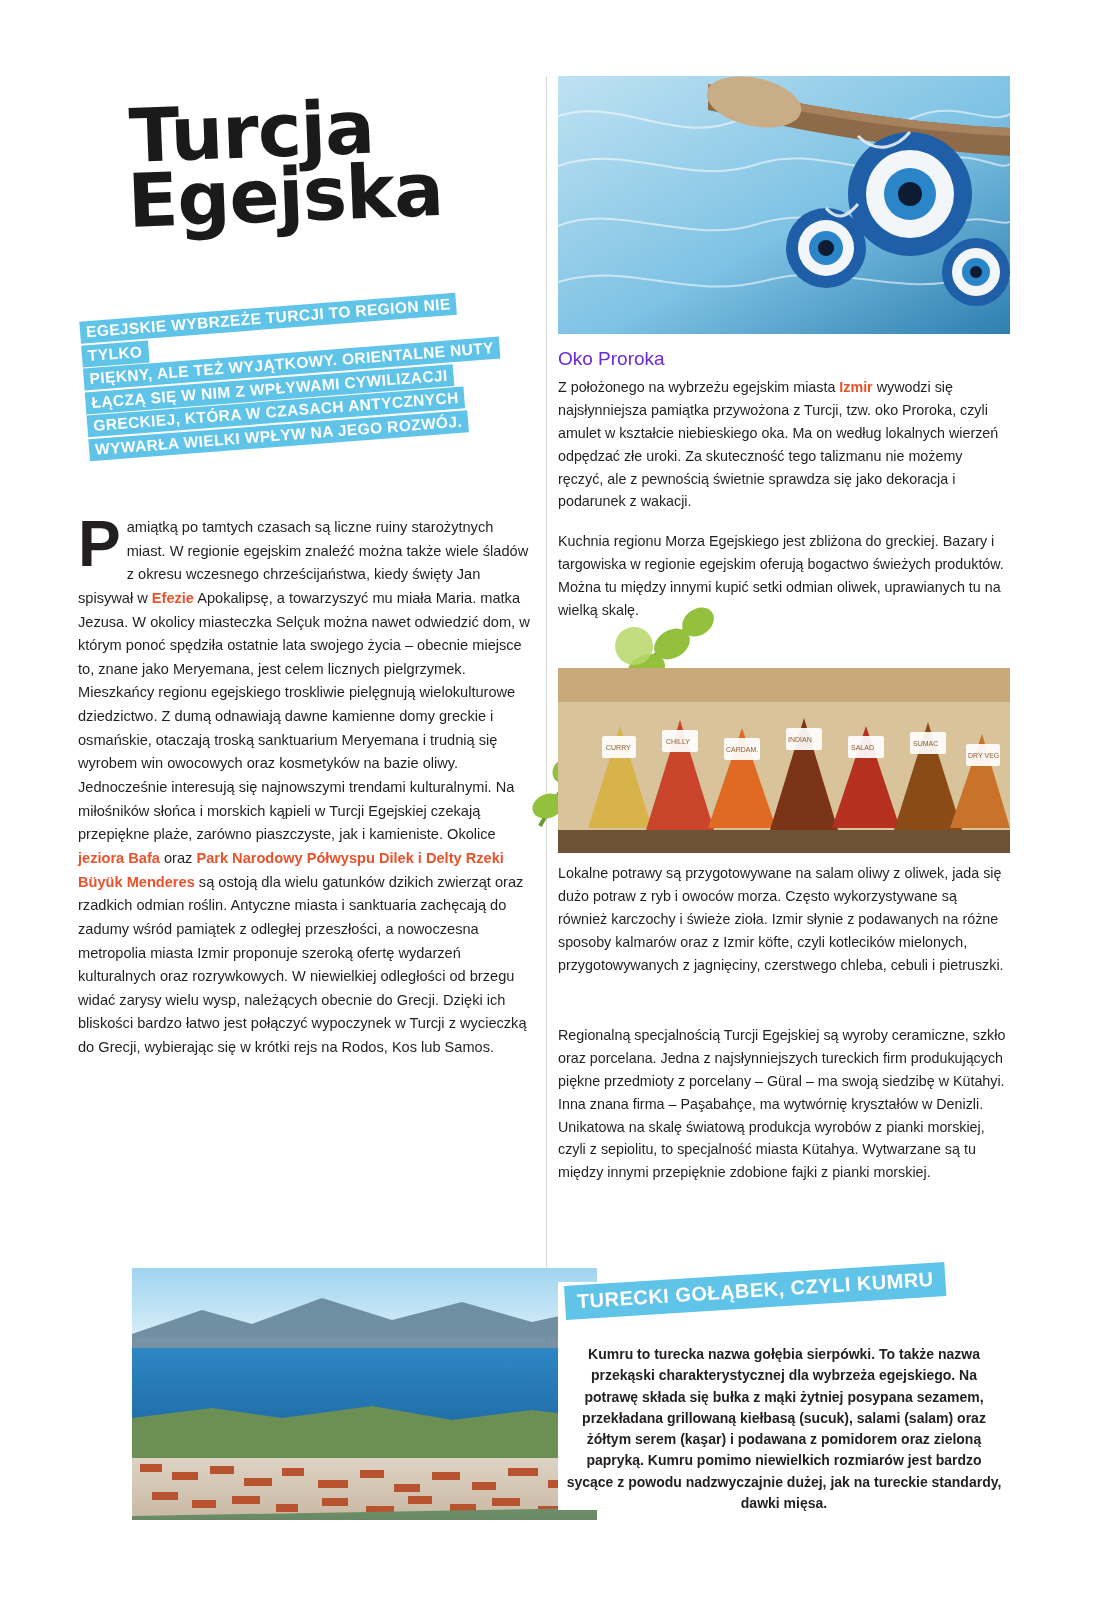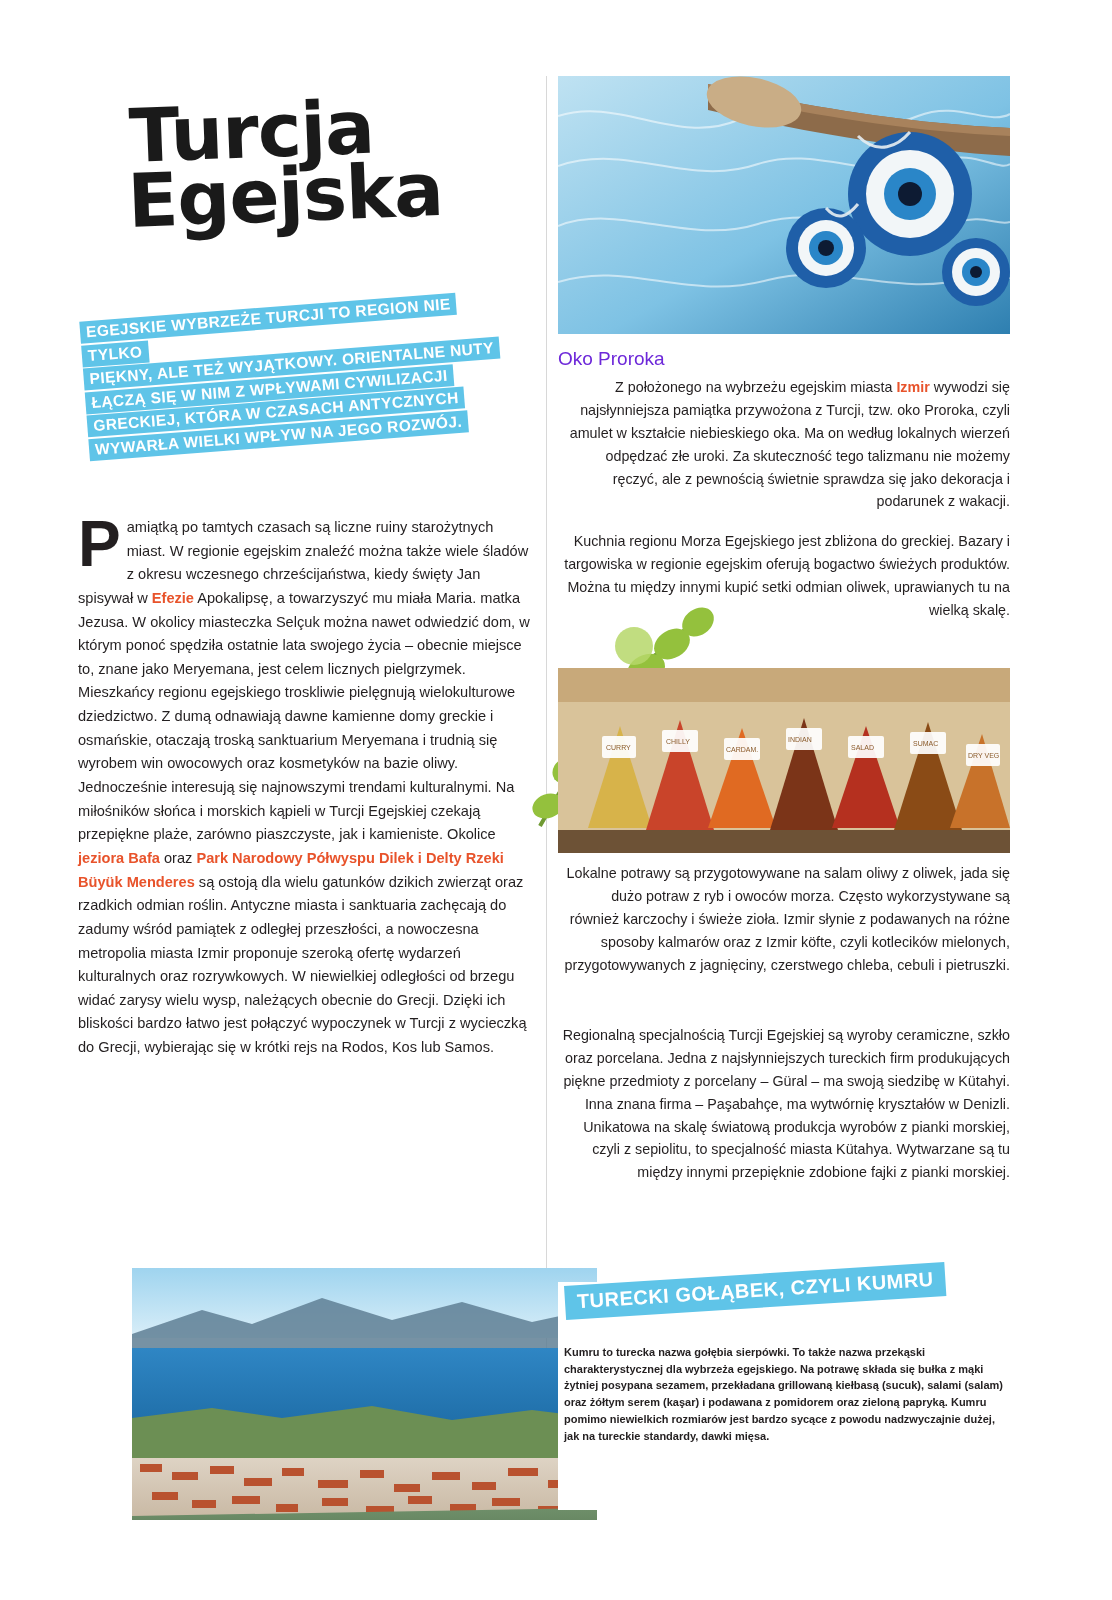--- a/index.html
+++ b/index.html
@@ -69,21 +69,21 @@
   }
   .photo-eye{position:absolute;left:558px;top:76px;width:452px;height:258px;overflow:hidden;}
 
   .r-h{
     color:#6d28d9;
     font-size:19px;
     margin:0 0 6px 0;
     font-weight:normal;
   }
   .r-p{
-    font-size:14.3px;line-height:1.6;margin:0 0 14px 0;color:#231f20;text-align:right;
+    font-size:14.3px;line-height:1.6;margin:0 0 14px 0;color:#231f20;
   }
   .sec{position:absolute;width:452px;}
 
   .photo-spices{
     position:absolute;left:558px;top:668px;width:452px;height:185px;overflow:hidden;
   }
 
   .olive{
     position:absolute;left:470px;top:600px;width:250px;height:270px;
     pointer-events:none;
@@ -102,21 +102,21 @@
     position:absolute;left:6px;top:4px;
     transform:rotate(-3.6deg);
     transform-origin:left top;
     color:#ffffff;background:#5fc4e8;
     font-weight:bold;font-size:20px;letter-spacing:0.5px;
     padding:5px 12px 6px 12px;
     white-space:nowrap;
   }
   .kumru-text{
     position:absolute;left:6px;top:62px;width:440px;
-    font-size:11px;line-height:1.52;font-weight:bold;color:#231f20;
+    font-size:14px;line-height:1.52;font-weight:bold;color:#231f20;text-align:center;
   }
 
   .divider-v{
     position:absolute;left:546px;top:76px;width:1px;height:1434px;background:#d8d8d8;
   }
 
   
   .footer{position:absolute;left:0;top:1520px;width:1112px;height:80px;background:#ffffff;}
 
   

